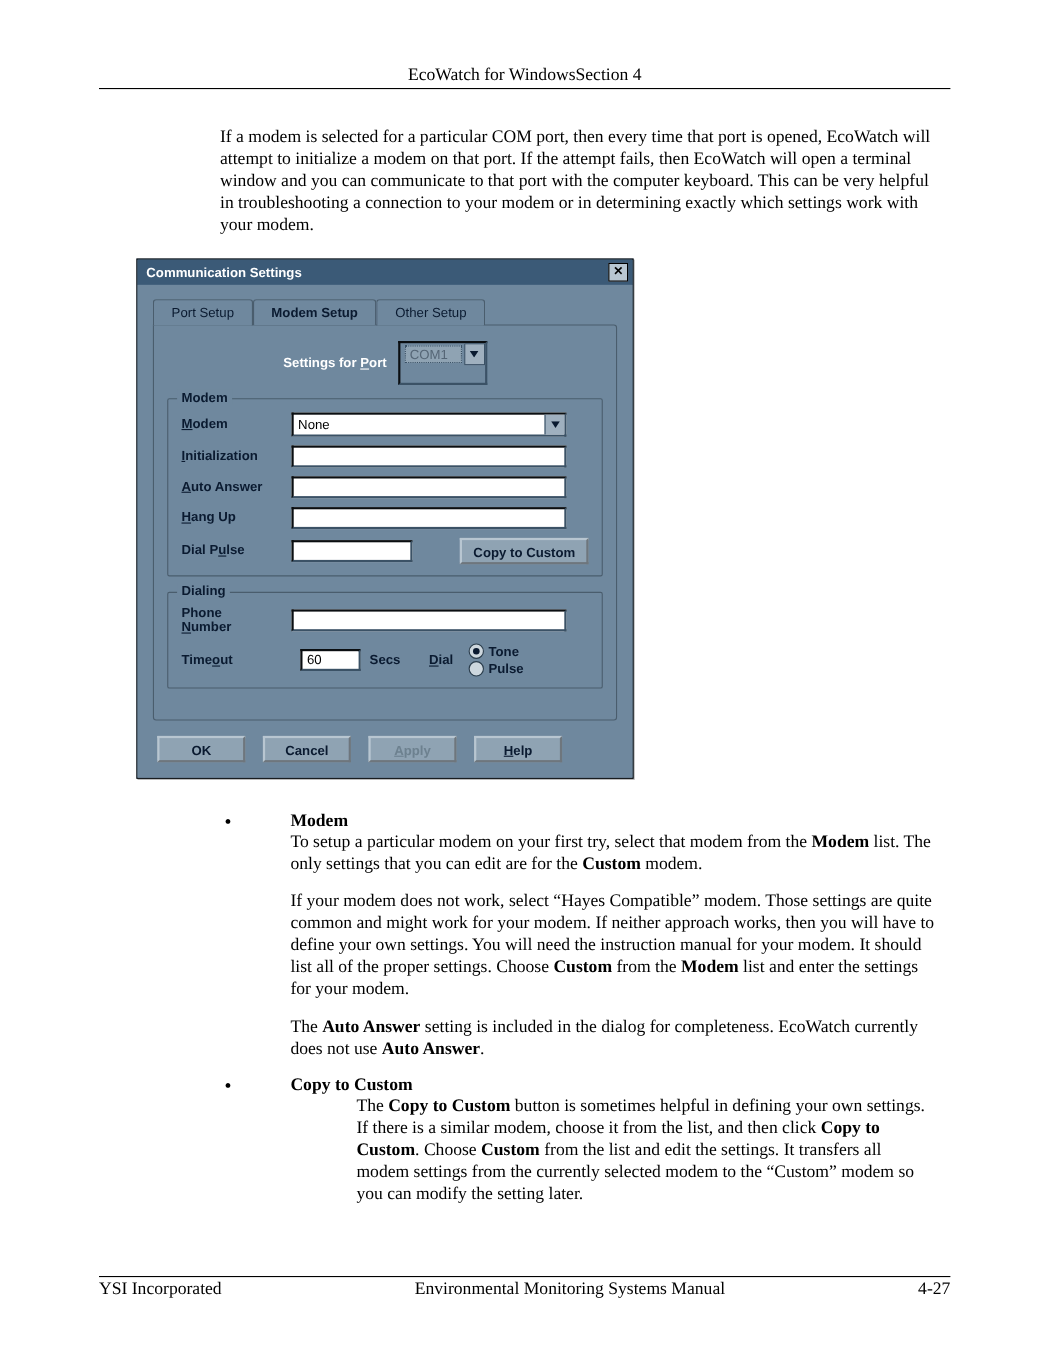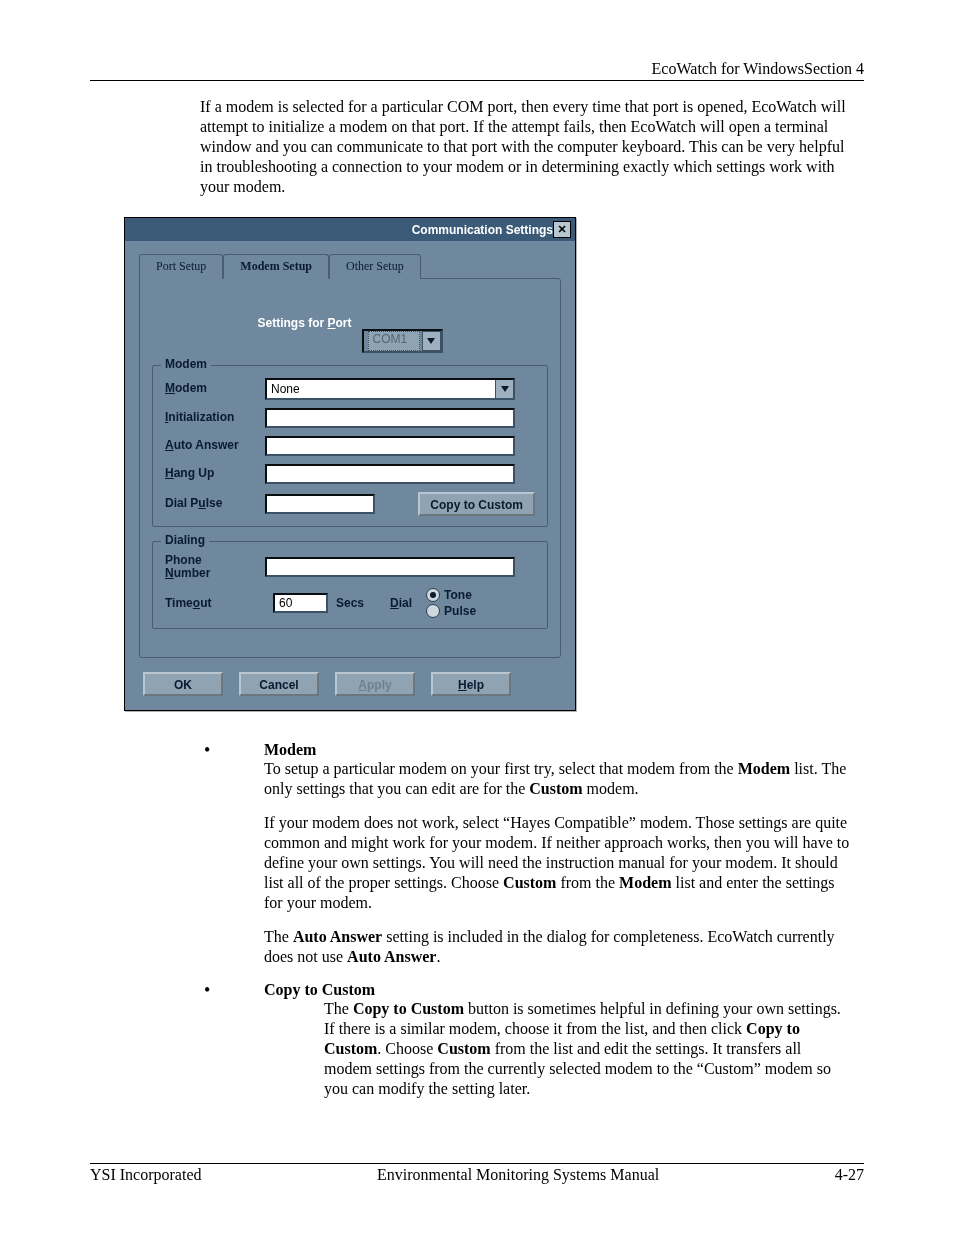--- a/index.html
+++ b/index.html
@@ -7,24 +7,24 @@
     font-size: 16px;
     color: #000;
     background: #fff;
     margin: 0;
     padding: 60px 90px 40px 90px;
     width: 954px;
     box-sizing: border-box;
   }
   .header-row {
     display: flex;
-    justify-content: flex-end;
+    justify-content: center;
     border-bottom: 1px solid #000;
     padding-bottom: 2px;
-    margin-bottom: 16px;
+    margin-bottom: 34px;
   }
   .body-text {
     margin-left: 110px;
     margin-right: 12px;
   }
   .para { margin-bottom: 14px; line-height: 1.25; }
   .after-dialog { margin-top: 30px; }
   .bullet-row { display: flex; }
   .bullet-dot { width: 60px; text-align: left; padding-left: 4px; font-size: 18px; line-height: 1; }
   .bullet-head { font-weight: bold; }
@@ -36,21 +36,21 @@
     width: 450px;
     margin: 20px 0 10px 34px;
     font-family: Tahoma, "MS Sans Serif", Arial, sans-serif;
     font-size: 12px;
     border: 1px solid #000;
     background: #6f889e;
     box-shadow: 1px 1px 0 rgba(0,0,0,0.3);
   }
   .titlebar {
     display: flex;
-    justify-content: flex-end;
+    justify-content: space-between;
     align-items: center;
     background: #3b5a77;
     color: #fff;
     font-weight: bold;
     padding: 3px 4px 3px 8px;
   }
   .close-btn {
     width: 16px; height: 15px;
     background: #b8c6d1;
     border: 1px solid #000;
@@ -63,21 +63,20 @@
   .dlg-body {
     padding: 12px 14px 14px 14px;
     background: #6f889e;
   }
   
   .tab-strip {
     display: flex;
     margin-bottom: 0;
     position: relative;
     z-index: 2;
-    font-family: Liberation Serif, serif;
   }
   .tab {
     padding: 4px 16px 4px 16px;
     border: 1px solid #4a5d6d;
     border-bottom: none;
     background: #6f889e;
     color: #0a1a30;
     margin-right: 0px;
     border-radius: 3px 3px 0 0;
     position: relative;
@@ -102,26 +101,26 @@
   }
   .setting-row {
     display: flex;
     align-items: center;
     justify-content: center;
     margin-bottom: 12px;
   }
   .setting-row .lbl { font-weight: bold; color: #ffffff; margin-right: 10px; }
   .select {
     display: inline-flex;
+    align-items: center;
     background: #6f889e;
     border: 2px inset #3b5266;
     height: 20px;
     color: #556676;
-    padding: 0 0 0 4px;
-    margin-top: 36px;
+    padding: 0 0 16px 4px;
   }
   .select .val {
     background: #8fa3b3;
     color: #556676;
     padding: 0 4px;
     border: 1px dotted #3b5266;
     min-width: 42px;
   }
   .dd-btn {
     width: 17px; height: 18px;

